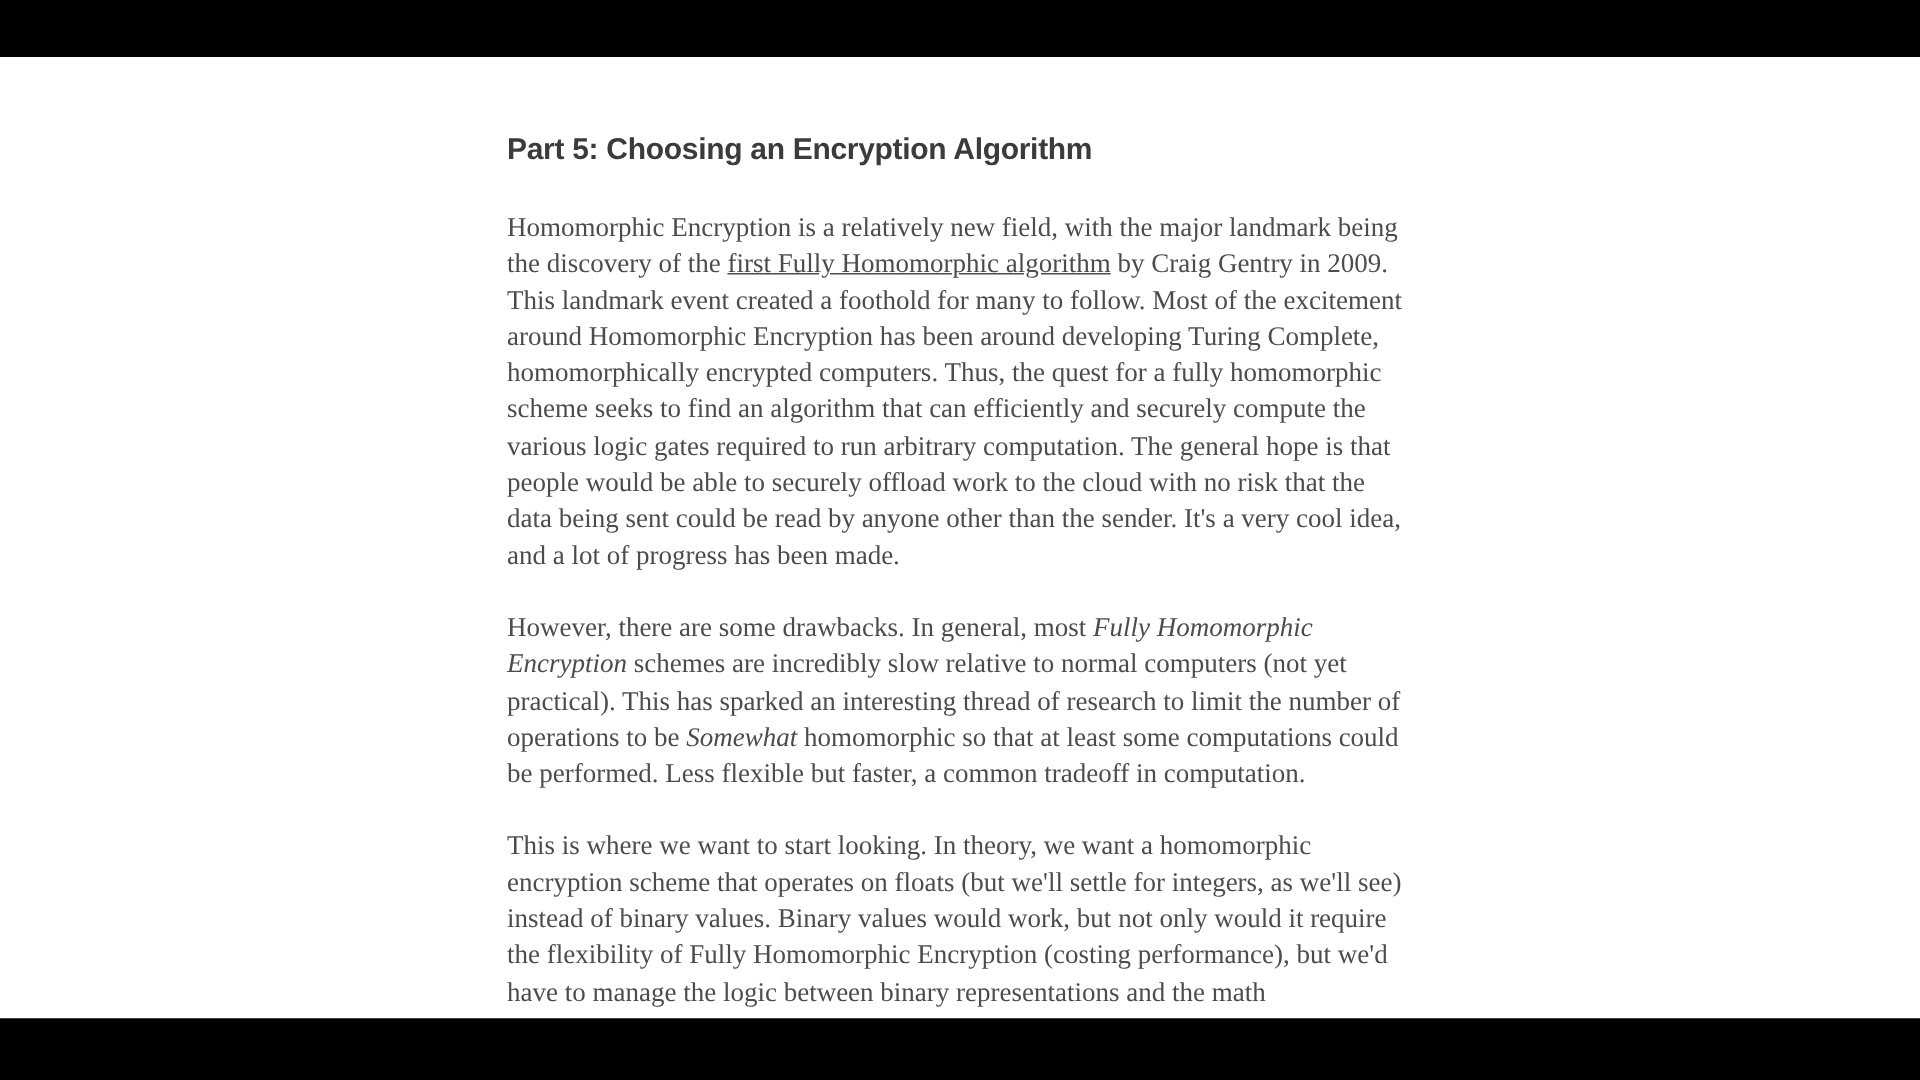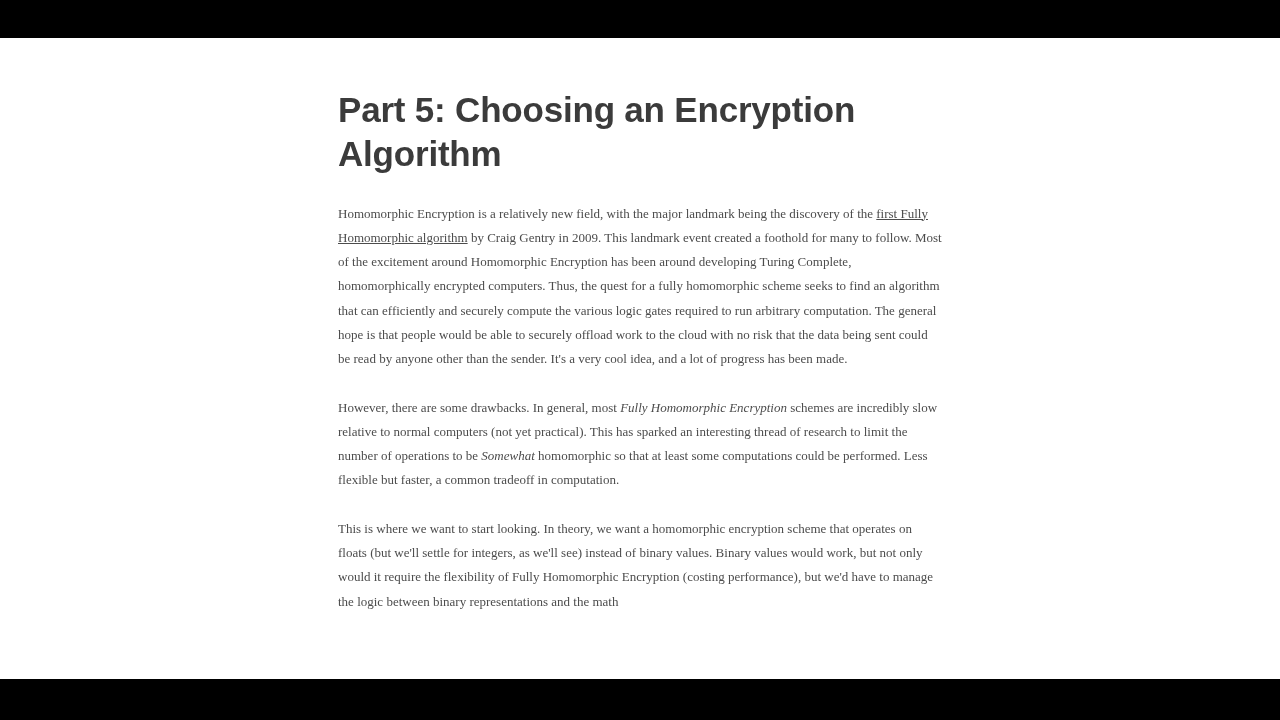--- a/index.html
+++ b/index.html
@@ -32,29 +32,29 @@
     background: #ffffff;
     overflow: hidden;
   }
   .article {
     width: 604px;
     margin: 0 auto;
     padding-top: 50px;
   }
   .article h1 {
     font-family: "Liberation Sans", sans-serif;
-    font-size: 35px;
+    font-size: 20px;
     line-height: 1.25;
     font-weight: 700;
     color: #3b3b3b;
     letter-spacing: -0.2px;
     margin: 0 0 26px 0;
   }
   .article p {
-    font-size: 13px;
+    font-size: 18px;
     line-height: 24.3px;
     color: #4c4c4c;
     margin: 0 0 24px 0;
     text-align: left;
   }
   .article a {
     color: inherit;
     text-decoration: underline;
     cursor: pointer;
   }

